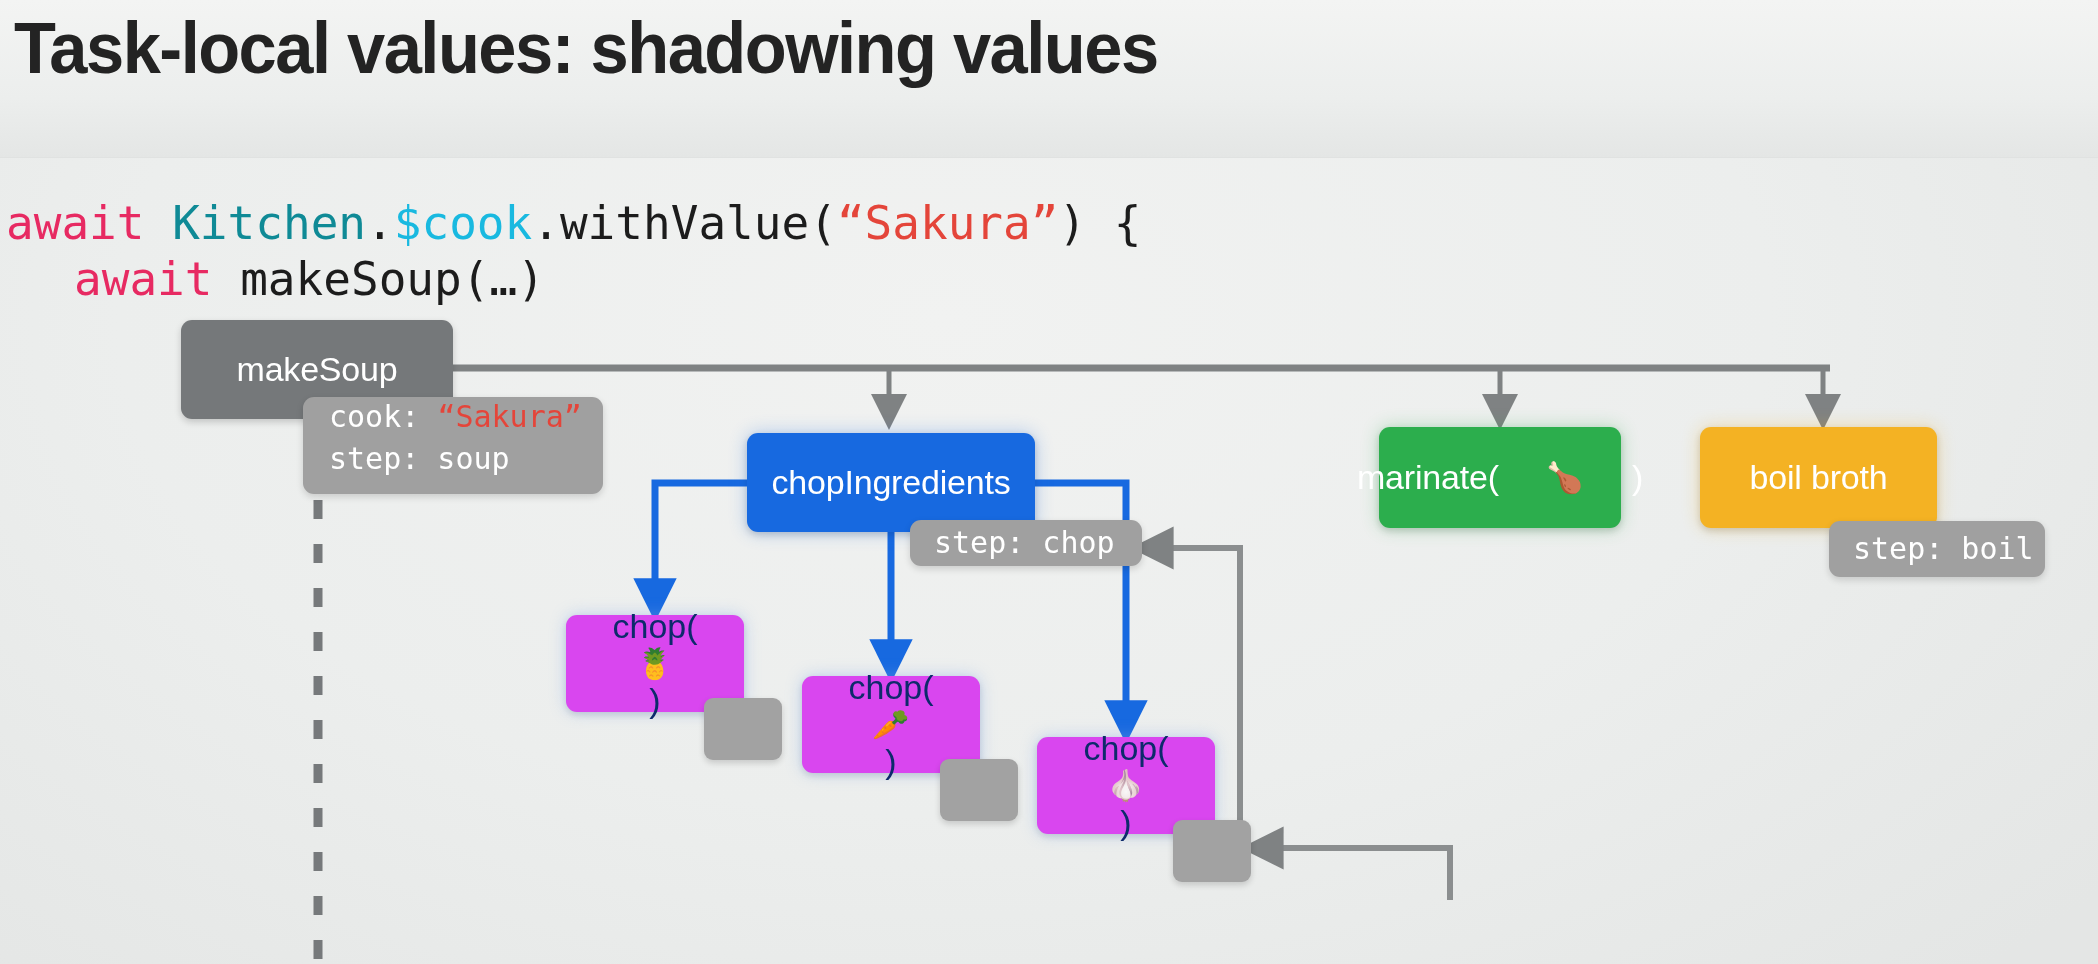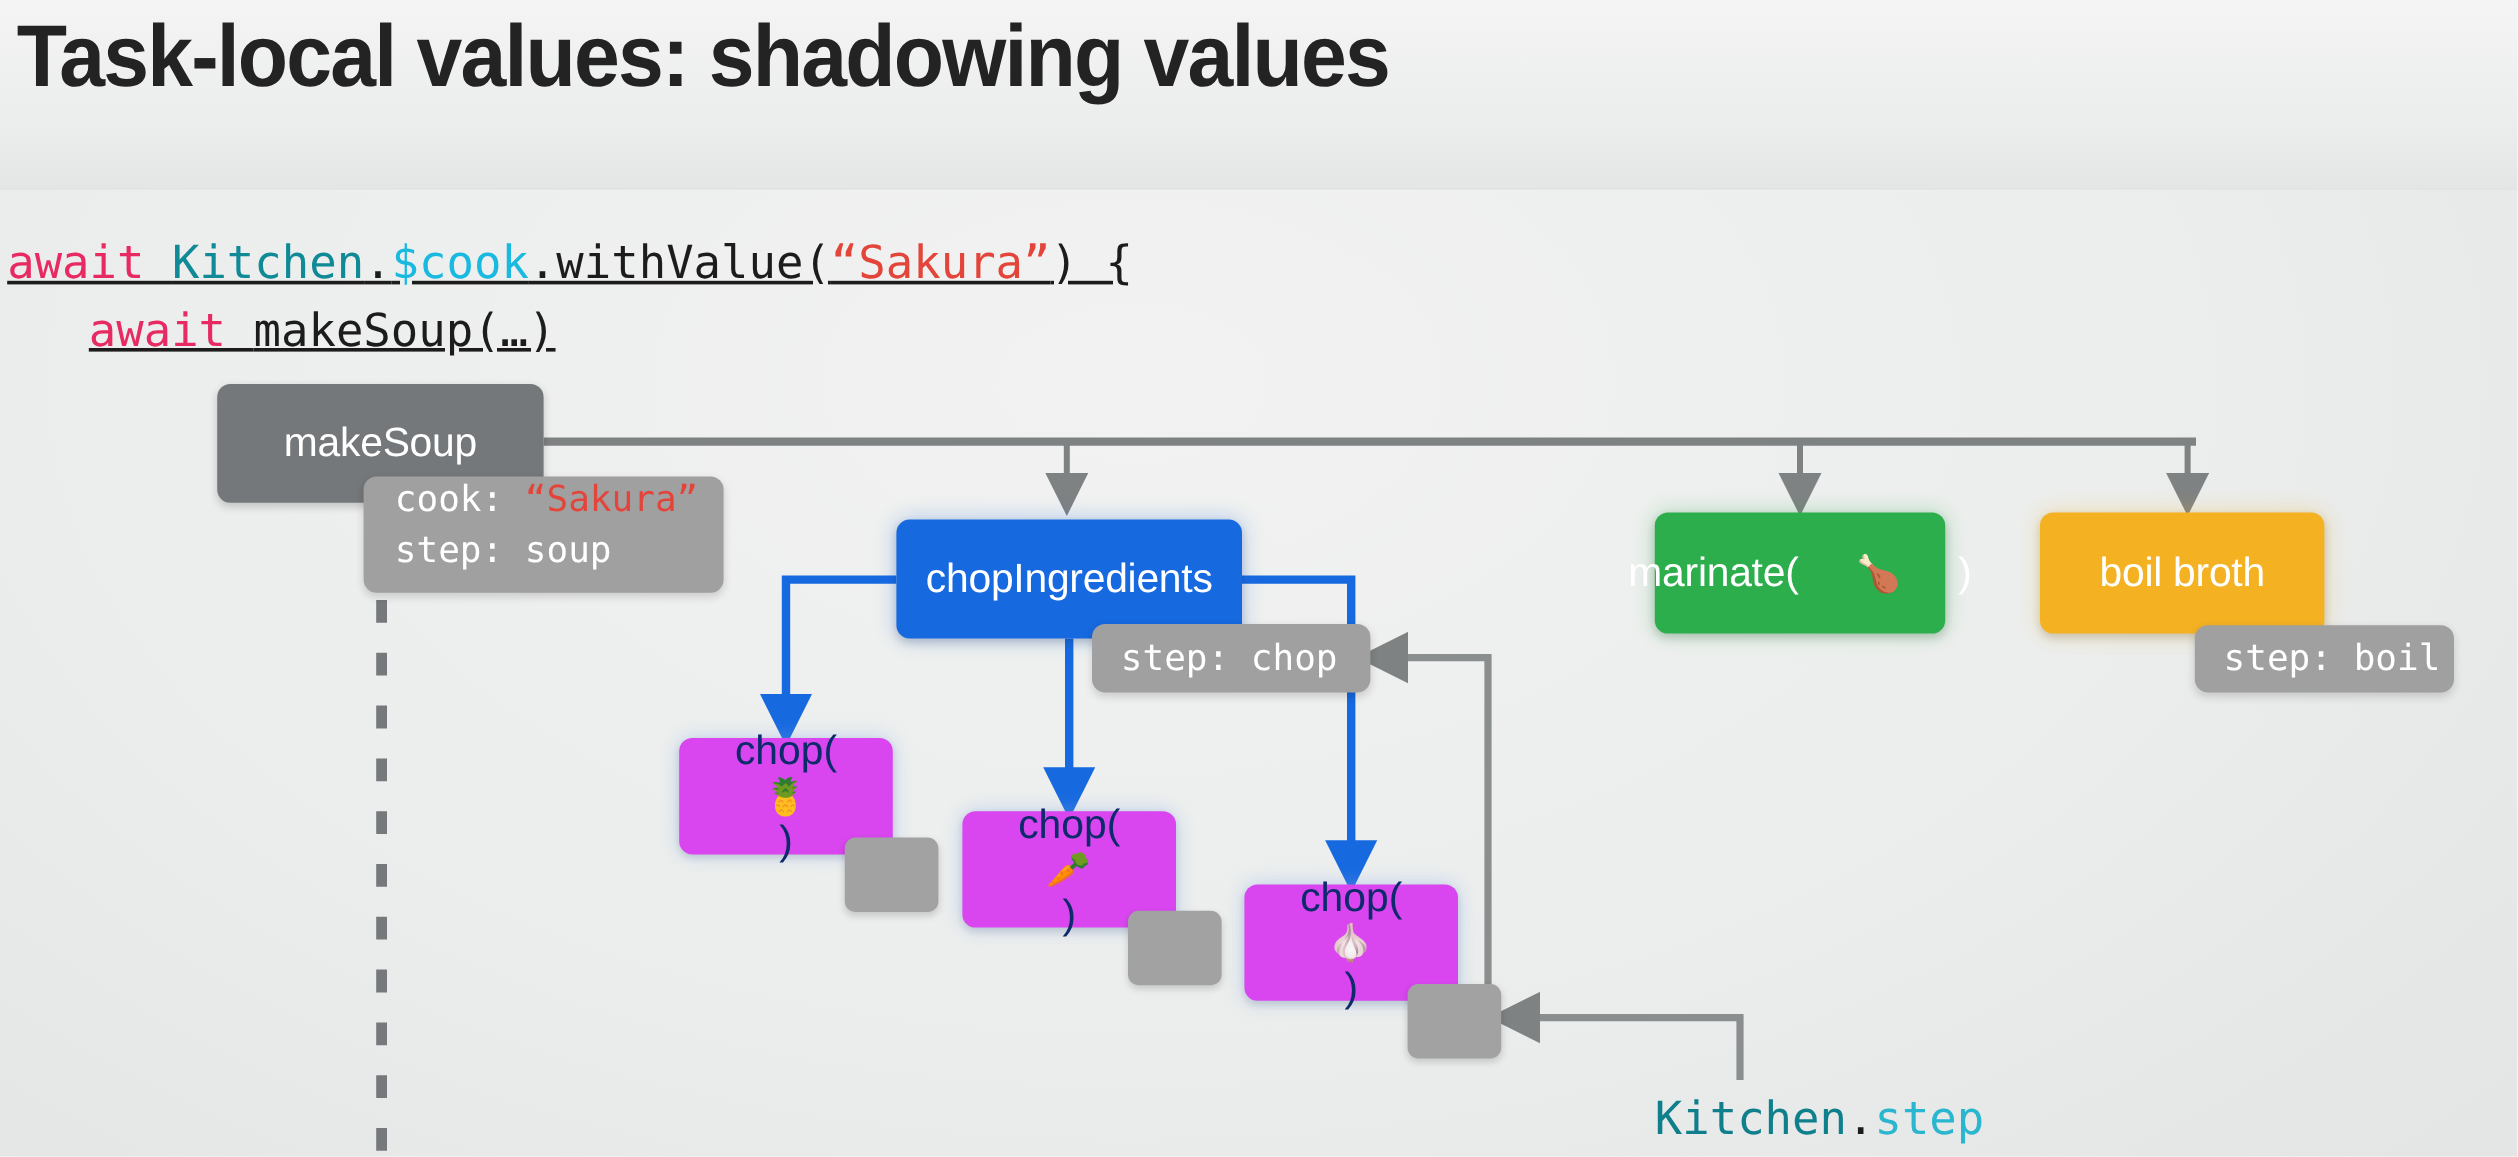--- a/index.html
+++ b/index.html
@@ -52,26 +52,25 @@
     position: absolute;
     left: 0; top: 158px;
     width: 2098px; height: 806px;
     background: radial-gradient(ellipse 1500px 900px at 45% 20%, #f1f2f1 0%, #eceeed 55%, #e4e6e5 100%);
   }
 
   
   .code {
     position: absolute;
     font-family: "DejaVu Sans Mono", "Liberation Mono", monospace;
-    font-size: 38px;
+    font-size: 46px;
     line-height: 1;
     white-space: pre;
     color: #1c1c1c;
     letter-spacing: 0px;
-    text-decoration: underline;
   }
   #code-line-1 { left: 6px; top: 200px; }
   #code-line-2 { left: 74px; top: 256px; }
   .c-await   { color: #e72a62; }
   .c-type    { color: #0f8a96; }
   .c-prop    { color: #19b9e0; }
   .c-plain   { color: #1c1c1c; }
   .c-string  { color: #e4453a; }
 
   
@@ -162,21 +161,21 @@
     justify-content: center;
   }
   #chip-makesoup {
     left: 303px; top: 397px;
     width: 300px; height: 97px;
     padding: 0 0 15px 26px;
     box-sizing: border-box;
   }
   #chip-chop {
     left: 910px; top: 520px;
-    width: 232px; height: 57px;
+    width: 232px; height: 46px;
     padding: 0 0 0 24px;
     box-sizing: border-box;
   }
   #chip-marinate {
     left: 1470px; top: 521px;
     width: 302px; height: 56px;
     padding: 0 0 0 24px;
     box-sizing: border-box;
   }
   #chip-boil {
@@ -297,15 +296,14 @@
 
   <div id="chip-chop" class="chip">
     <div>step: chop</div>
   </div>
 
 
   <div id="chip-boil" class="chip">
     <div>step: boil</div>
   </div>
 
-  <div id="kitchen-step-label"><span class="ks-kitchen">Kitchen</span><span class="ks-dot">.</span><span class="ks-step">step</span></div>
 
 </div>
 
 </body></html>

